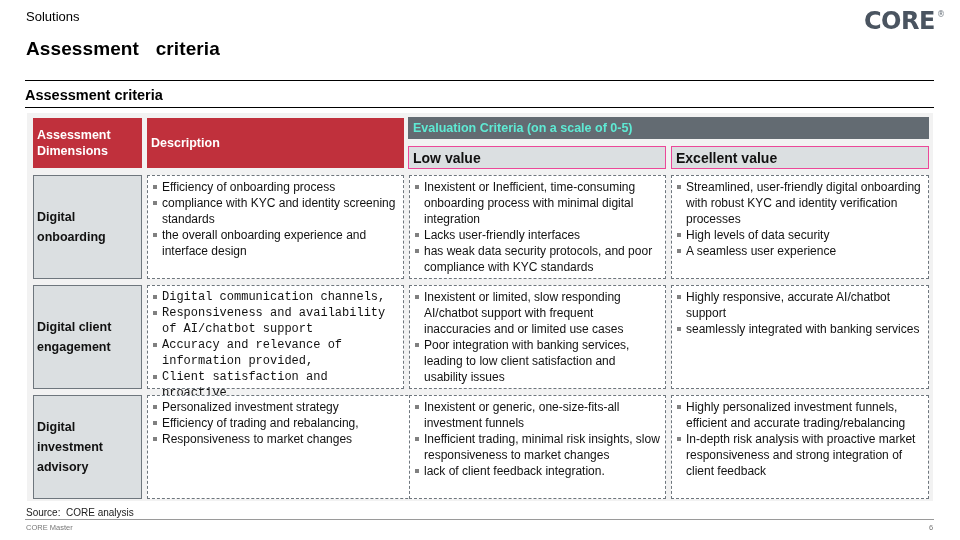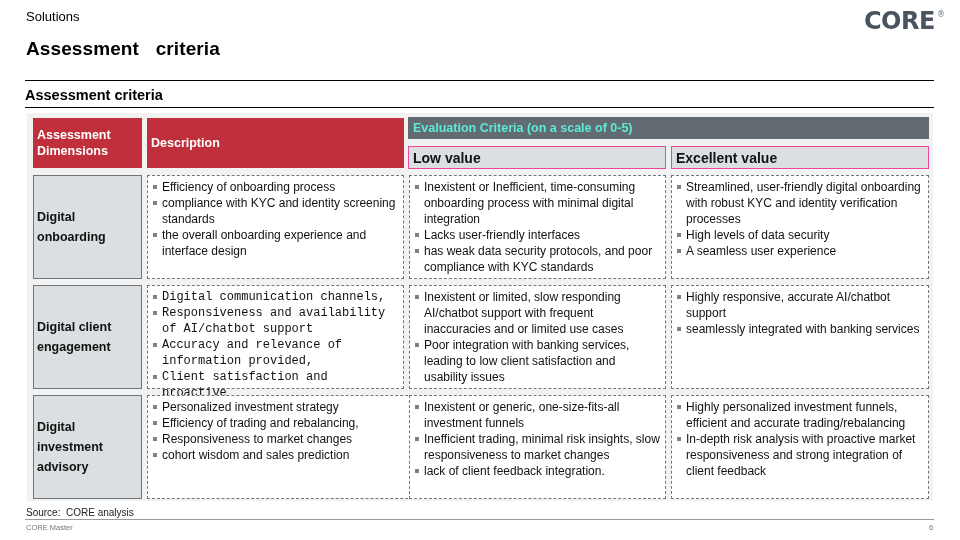--- a/index.html
+++ b/index.html
@@ -96,21 +96,20 @@
     <li>seamlessly integrated  with banking services</li>
   </ul>
 </div>
 
 <div class="cell dim" style="left:33px;top:395px;width:109px;height:104px;padding-right:30px;">Digital investment advisory</div>
 <div class="cell box" style="left:147px;top:395px;width:291px;height:104px;">
   <ul>
     <li>Personalized investment  strategy</li>
     <li>Efficiency of trading and rebalancing,</li>
     <li>Responsiveness  to market changes</li>
-    <li>cohort wisdom and sales prediction</li>
   </ul>
 </div>
 <div class="cell box" style="left:409px;top:395px;width:257px;height:104px;">
   <ul>
     <li>Inexistent or generic, one-size-fits-all investment  funnels</li>
     <li>Inefficient  trading, minimal risk insights, slow responsiveness  to market changes</li>
     <li>lack of client feedback integration.</li>
   </ul>
 </div>
 <div class="cell box" style="left:671px;top:395px;width:258px;height:104px;">

